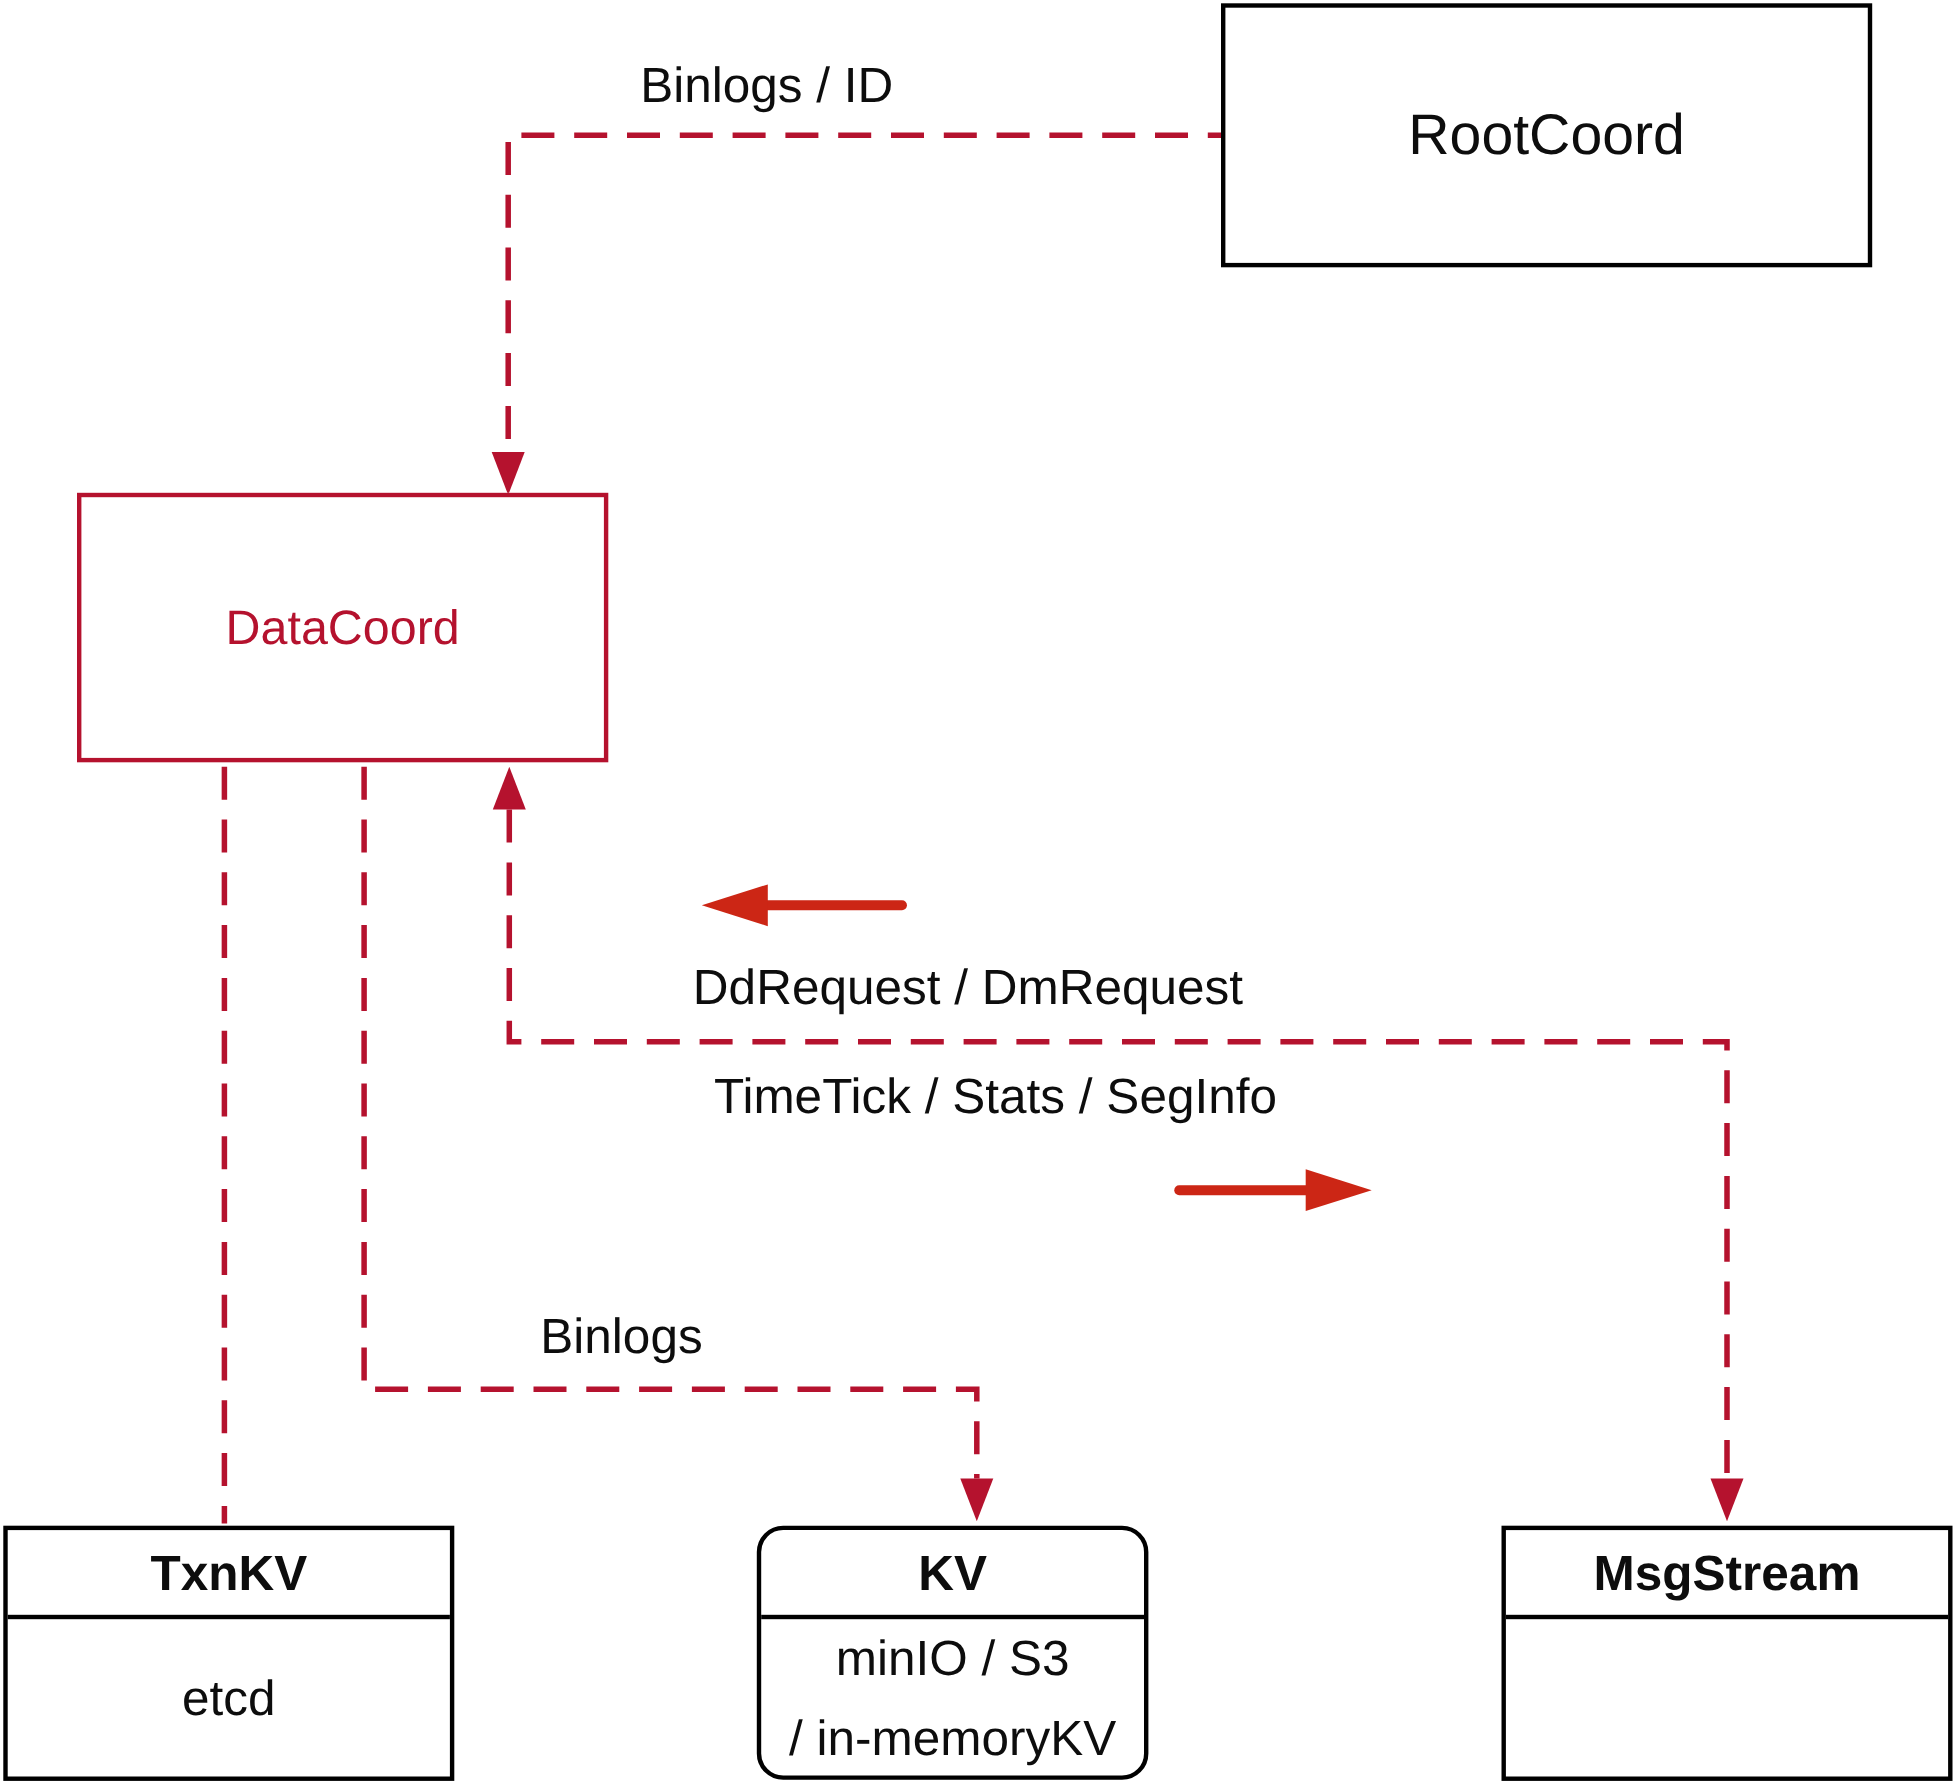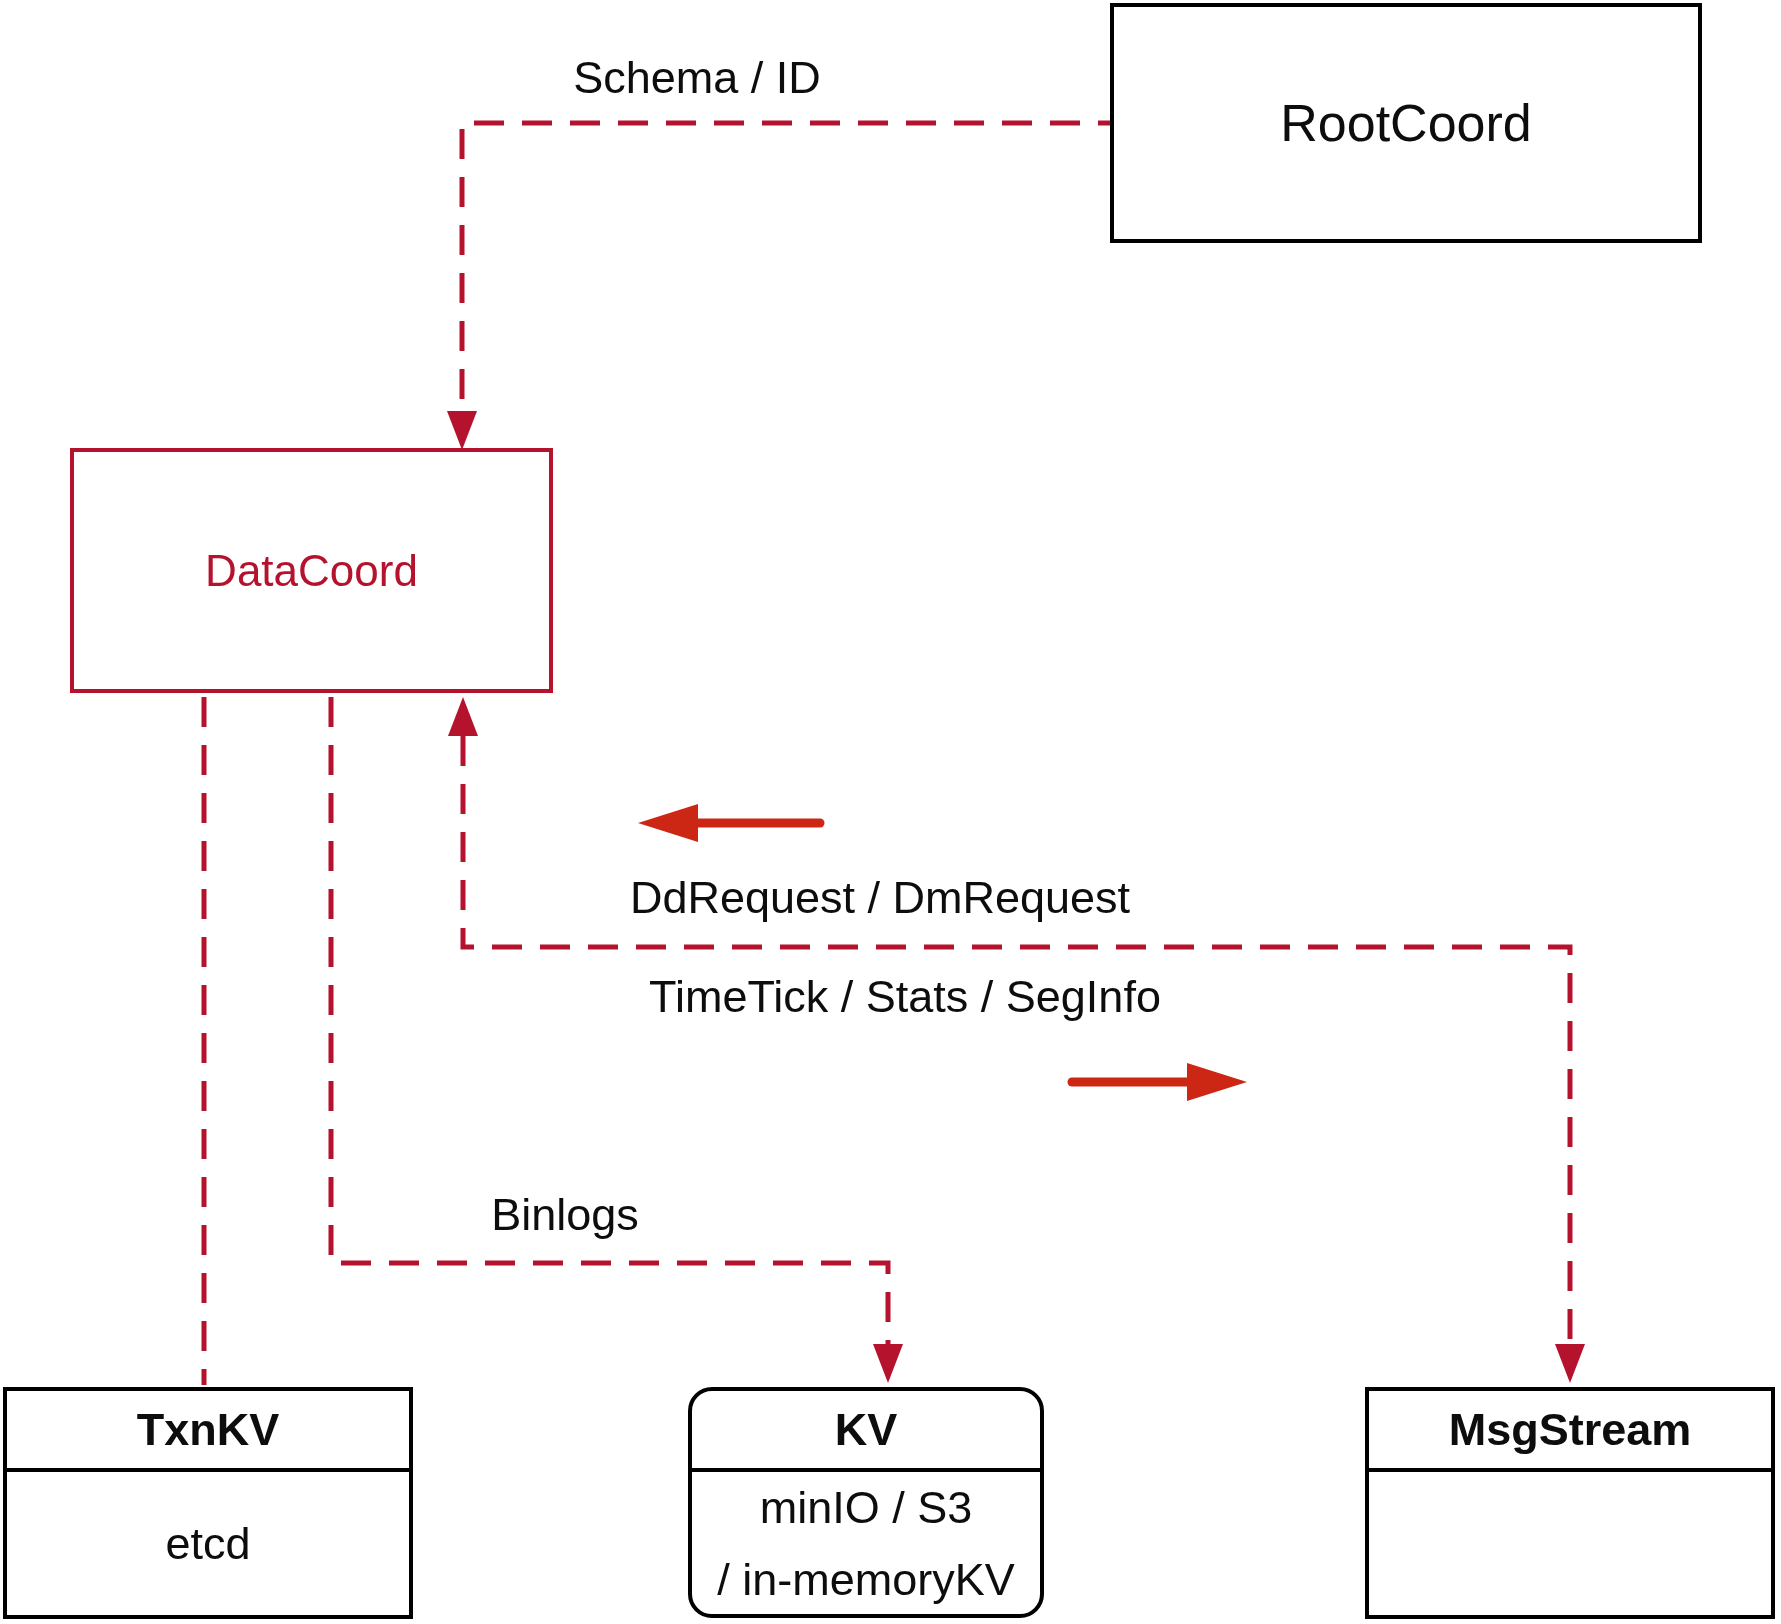--- a/index.html
+++ b/index.html
@@ -129,18 +129,18 @@
     <div class="table-body">
       <span>minIO / S3</span>
       <span>/ in-memoryKV</span>
     </div>
   </div>
 
   <div class="table-node tn-msgstream">
     <div class="table-header">MsgStream</div>
   </div>
 
-  <div class="edge-label lbl-schema">Schema / ID</div>
+  <div class="edge-label lbl-schema">Binlogs / ID</div>
   <div class="edge-label lbl-ddrequest">DdRequest / DmRequest</div>
   <div class="edge-label lbl-timetick">TimeTick / Stats / SegInfo</div>
   <div class="edge-label lbl-binlogs">Binlogs</div>
 
 </div>
 
 </body></html>

